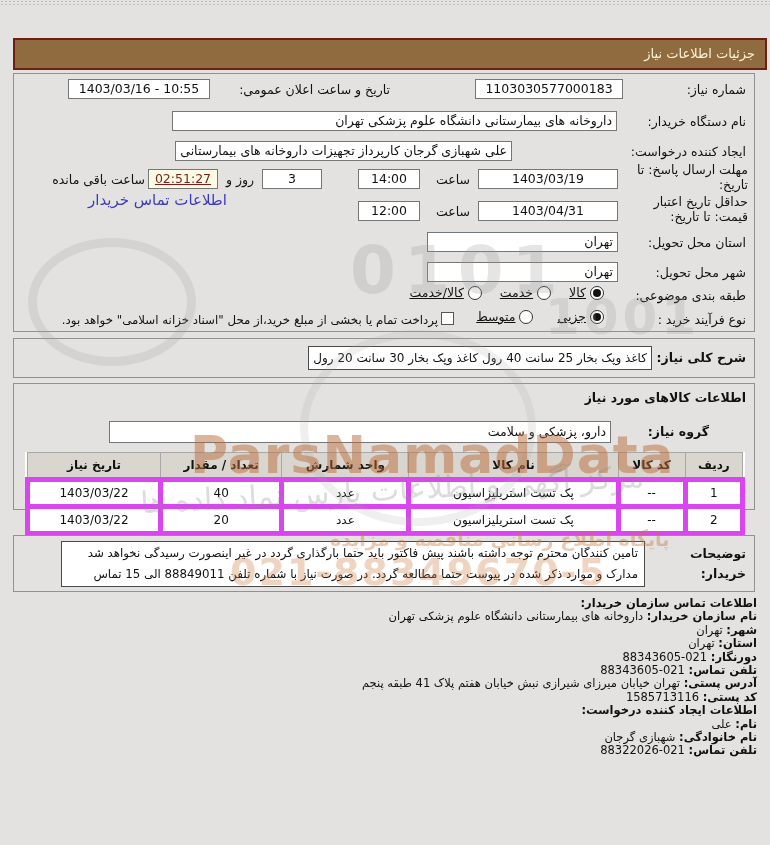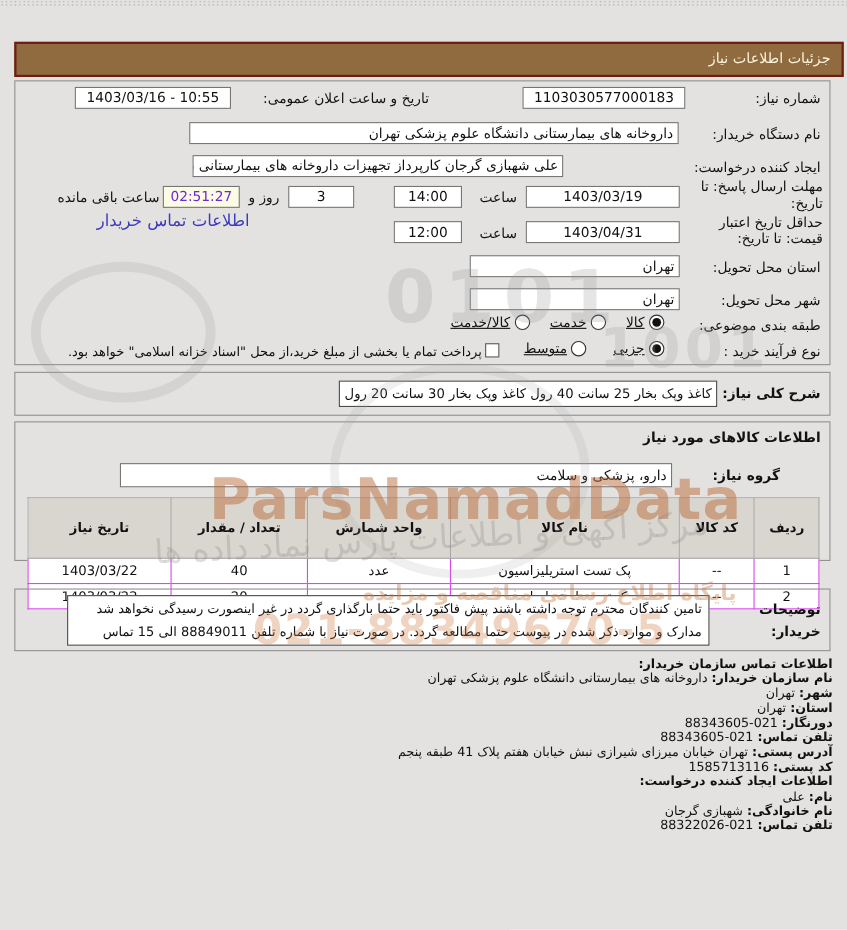--- a/index.html
+++ b/index.html
@@ -14,33 +14,33 @@
   .form-box{top:73px;height:259px;}
   .desc-box{top:338px;height:40px;}
   .items-box{top:383px;height:127px;}
   .notes-box{top:535px;height:57px;}
   .flabel{position:absolute;font-size:12.5px;color:#111;text-align:right;}
   .blabel{font-weight:bold;}
   .ibox{position:absolute;background:#fff;border:1px solid #767676;height:20px;font-size:12.5px;
         line-height:18px;box-sizing:border-box;padding:0 4px;white-space:nowrap;overflow:hidden;}
   .center{text-align:center;}
   .ltr{direction:ltr;unicode-bidi:isolate;}
-  .cd{background:#fcfbe3;color:#6d28d9;}
+  .cd{background:#fcfbe3;color:#7f1d1d;text-decoration:underline;}
   .link{position:absolute;color:#3b3bbf;font-size:15px;cursor:pointer;margin-top:47px;}
   .radio{position:relative;display:inline-block;width:12px;height:12px;border:1px solid #333;
         border-radius:50%;background:#fff;flex:none;}
   .radio.on::after{content:"";position:absolute;inset:2px;background:#111;border-radius:50%;}
   .rg{position:absolute;display:flex;align-items:center;font-size:12.5px;}
   .ritem{display:flex;align-items:center;gap:4px;text-decoration:underline;}
   .cbx{position:absolute;width:13px;height:13px;border:1px solid #555;background:#fff;box-sizing:border-box;}
   .stitle{position:absolute;font-size:12.5px;font-weight:bold;}
   .tbl{position:absolute;left:11px;top:68px;width:720px;border-collapse:collapse;font-size:12px;
         background:#fff;}
-  .tbl th{background:#d9d6cf;border:1px solid #a8a8a8;height:24px;font-size:12px;font-weight:bold;padding:15px 3px;}
-  .tbl td{border:1px solid #d946ef;height:22px;text-align:center;padding:0 8px;}
+  .tbl th{background:#d9d6cf;border:1px solid #a8a8a8;height:24px;font-size:12px;font-weight:bold;padding:0 3px;}
+  .tbl td{border:5px solid #d946ef;height:22px;text-align:center;padding:0 8px;}
   .notes-text{position:absolute;left:47px;top:5px;width:584px;height:46px;background:#fff;
         border:1px solid #4a4a4a;box-sizing:border-box;font-size:11.8px;line-height:1.8;
         padding:1px 6px;text-align:right;overflow:hidden;}
   .contact{position:absolute;top:597px;right:13px;left:13px;z-index:1;}
   .contact p{margin:0;font-size:11.5px;line-height:13.4px;text-align:right;}
   .wm{position:absolute;z-index:3;pointer-events:none;}
   .wm-bubbles{left:350px;top:232px;font-size:66px;font-weight:bold;color:rgba(150,150,150,.25);
         letter-spacing:8px;direction:ltr;}
   .wm-bubbles2{left:545px;top:288px;font-size:50px;font-weight:bold;color:rgba(150,150,150,.22);
         letter-spacing:4px;direction:ltr;}

